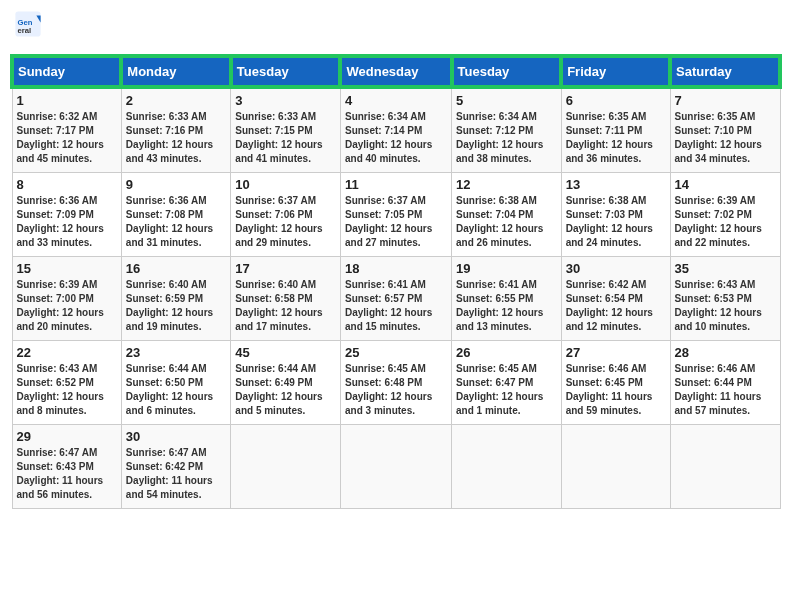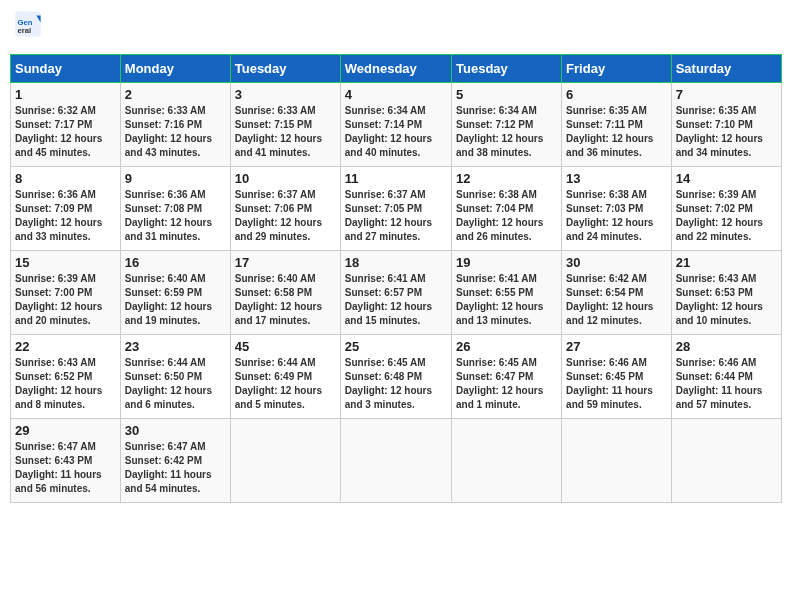--- a/index.html
+++ b/index.html
@@ -45,21 +45,21 @@
       border-collapse: collapse;
       font-size: 10.5px;
     }
     .calendar thead tr th {
       background: #1565c0;
       color: #fff;
       padding: 6px 4px;
       text-align: left;
       font-size: 13px;
       font-weight: bold;
-      border: 1px solid #22c55e;
+      border: 4px solid #22c55e;
     }
     .calendar tbody tr td {
       border: 1px solid #ccc;
       vertical-align: top;
       padding: 4px 4px 6px 4px;
       width: 113px;
       min-height: 70px;
       background: #fff;
     }
     .calendar tbody tr:nth-child(odd) td {
@@ -199,21 +199,21 @@
         </td>
         <td>
           <span class="day-num">19</span>
           <div class="day-info">Sunrise: 6:41 AM<br>Sunset: 6:55 PM<br>Daylight: 12 hours<br>and 13 minutes.</div>
         </td>
         <td>
           <span class="day-num">30</span>
           <div class="day-info">Sunrise: 6:42 AM<br>Sunset: 6:54 PM<br>Daylight: 12 hours<br>and 12 minutes.</div>
         </td>
         <td>
-          <span class="day-num">21</span>
+          <span class="day-num">35</span>
           <div class="day-info">Sunrise: 6:43 AM<br>Sunset: 6:53 PM<br>Daylight: 12 hours<br>and 10 minutes.</div>
         </td>
       </tr>
       <tr>
         <td>
           <span class="day-num">22</span>
           <div class="day-info">Sunrise: 6:43 AM<br>Sunset: 6:52 PM<br>Daylight: 12 hours<br>and 8 minutes.</div>
         </td>
         <td>
           <span class="day-num">23</span>

